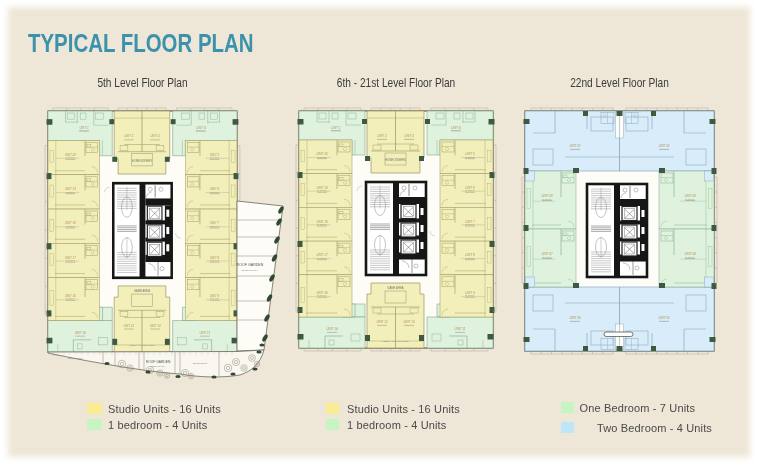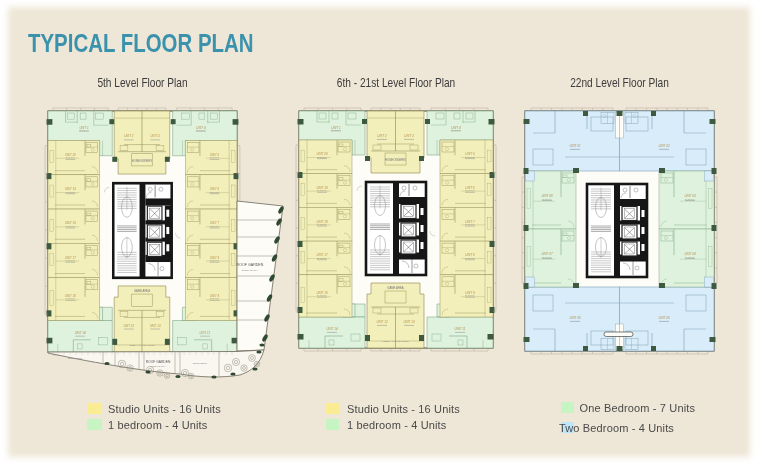--- a/index.html
+++ b/index.html
@@ -1367,13 +1367,13 @@
 <div style="position:absolute;left:326px;top:419.2px;width:13px;height:10.5px;background:#c6f4c3;"></div>
 
 <div style="position:absolute;left:347px;top:418.8px;font-size:11px;color:#4a4a4a;letter-spacing:0.15px;white-space:nowrap;">1 bedroom - 4 Units</div>
 
 <div style="position:absolute;left:561px;top:402.3px;width:12.5px;height:10.5px;background:#c6f4c3;"></div>
 
 <div style="position:absolute;left:579.5px;top:401.9px;font-size:11px;color:#4a4a4a;letter-spacing:0.15px;white-space:nowrap;">One Bedroom - 7 Units</div>
 
 <div style="position:absolute;left:561px;top:422.3px;width:12.5px;height:10.5px;background:#bee6fa;"></div>
 
-<div style="position:absolute;left:559px;top:421.9px;font-size:11px;color:#4a4a4a;letter-spacing:0.15px;white-space:nowrap;">Two Bedroom - 4 Units</div>
+<div style="position:absolute;left:597px;top:421.9px;font-size:11px;color:#4a4a4a;letter-spacing:0.15px;white-space:nowrap;">Two Bedroom - 4 Units</div>
 </div>
 </body></html>

